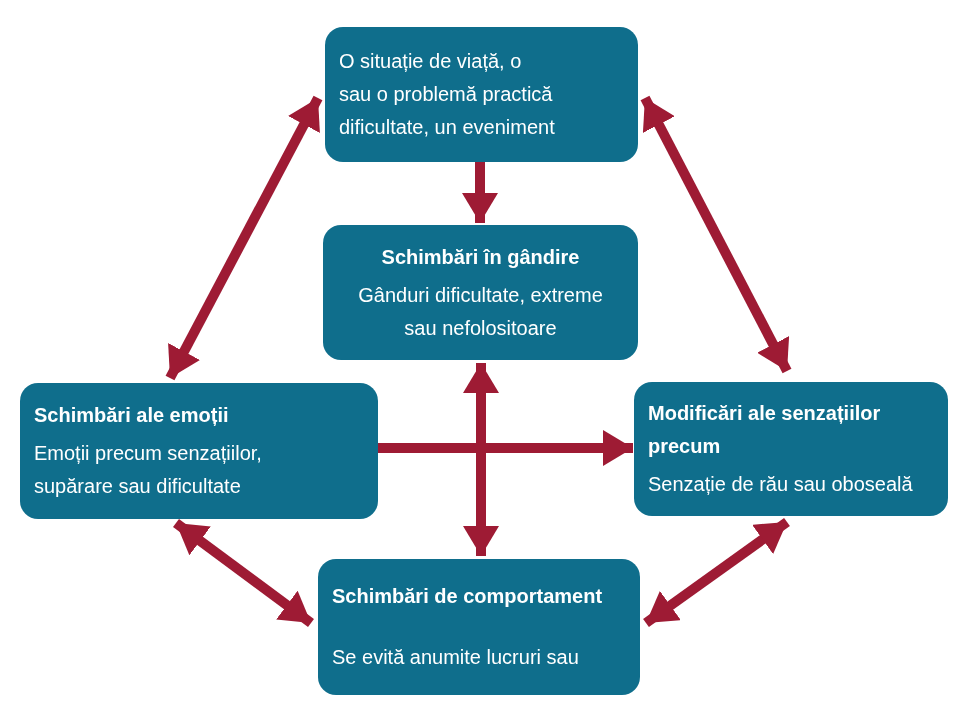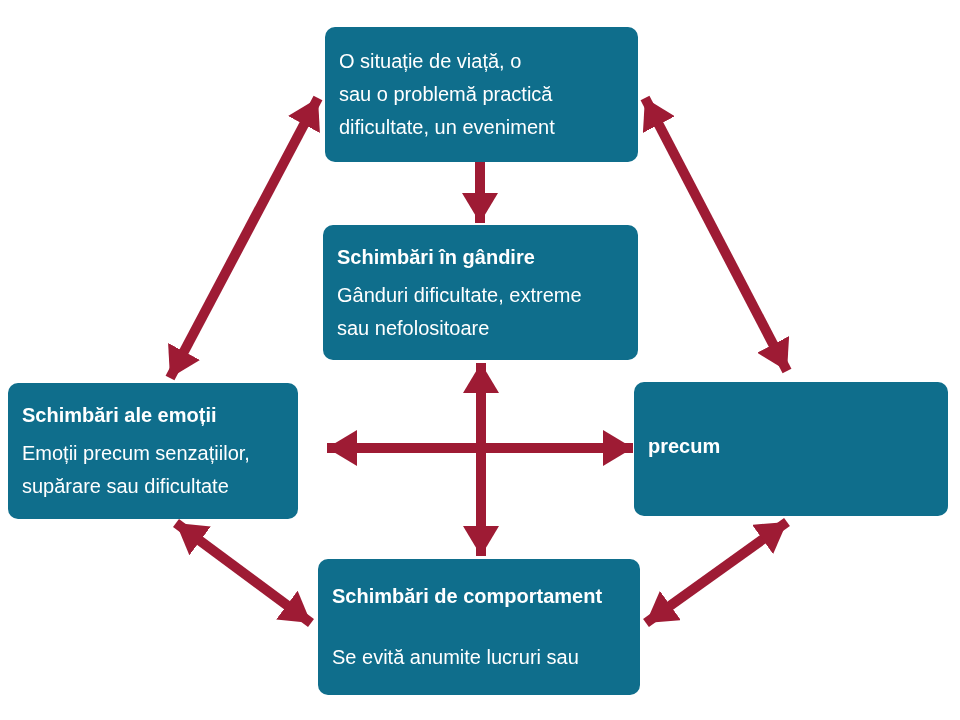--- a/index.html
+++ b/index.html
@@ -22,37 +22,37 @@
   .arrows line {
     stroke: var(--arrow, #9e1b34);
     stroke-width: 10;
   }
   .mk { fill: var(--arrow, #9e1b34); }
   .box {
     position: absolute;
     box-sizing: border-box;
     background: var(--box-fill, #0f6e8c);
     color: var(--box-text, #ffffff);
-    border-radius: 10px;
+    border-radius: 18px;
     display: flex;
     flex-direction: column;
     justify-content: center;
     padding: 0 14px;
   }
   .ln {
     margin: 0;
     font-size: 20px;
     line-height: 33px;
     white-space: nowrap;
   }
   .title { font-weight: bold; }
   .gap { margin-bottom: 5px; }
   .situation  { left: 325px; top: 27px;  width: 313px; height: 135px; }
-  .thoughts   { left: 323px; top: 225px; width: 315px; height: 135px; }
-  .emotions   { left: 8px;  top: 383px; width: 290px; height: 136px; }
+  .thoughts   { left: 323px; top: 225px; width: 315px; height: 135px; align-items: center; }
+  .emotions   { left: 20px;  top: 383px; width: 358px; height: 136px; }
   .sensations { left: 634px; top: 382px; width: 314px; height: 134px; }
   .behavior   { left: 318px; top: 559px; width: 322px; height: 136px; gap: 23px; }
 </style>
 </head>
 <body>
 
 <div class="stage">
 
   <svg class="arrows" viewBox="0 0 960 720" aria-hidden="true">
     <defs>
@@ -81,21 +81,23 @@
     <p class="ln body">sau nefolositoare</p>
   </div>
 
   <div class="box emotions">
     <p class="ln title gap">Schimbări ale emoții</p>
     <p class="ln body">Emoții precum senzațiilor,</p>
     <p class="ln body">supărare sau dificultate</p>
   </div>
 
   <div class="box sensations">
+    <p class="ln title">Modificări ale senzațiilor</p>
     <p class="ln title gap">precum</p>
+    <p class="ln body">Senzație de rău sau oboseală</p>
   </div>
 
   <div class="box behavior">
     <p class="ln title gap">Schimbări de comportament</p>
     <p class="ln body">Se evită anumite lucruri sau</p>
   </div>
 
 </div>
 
 </body></html>

